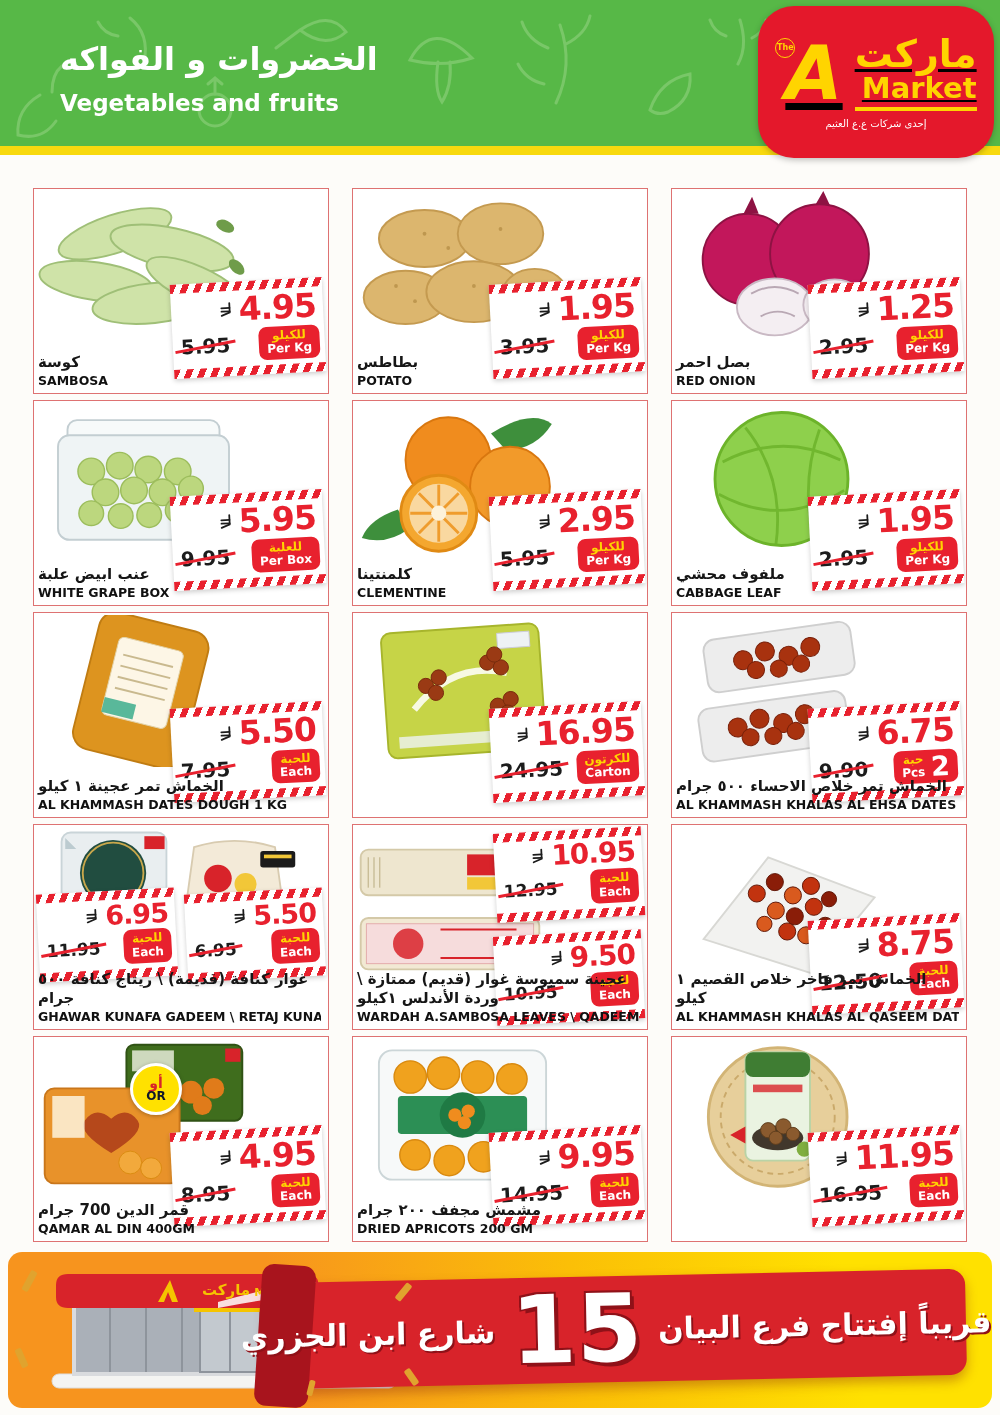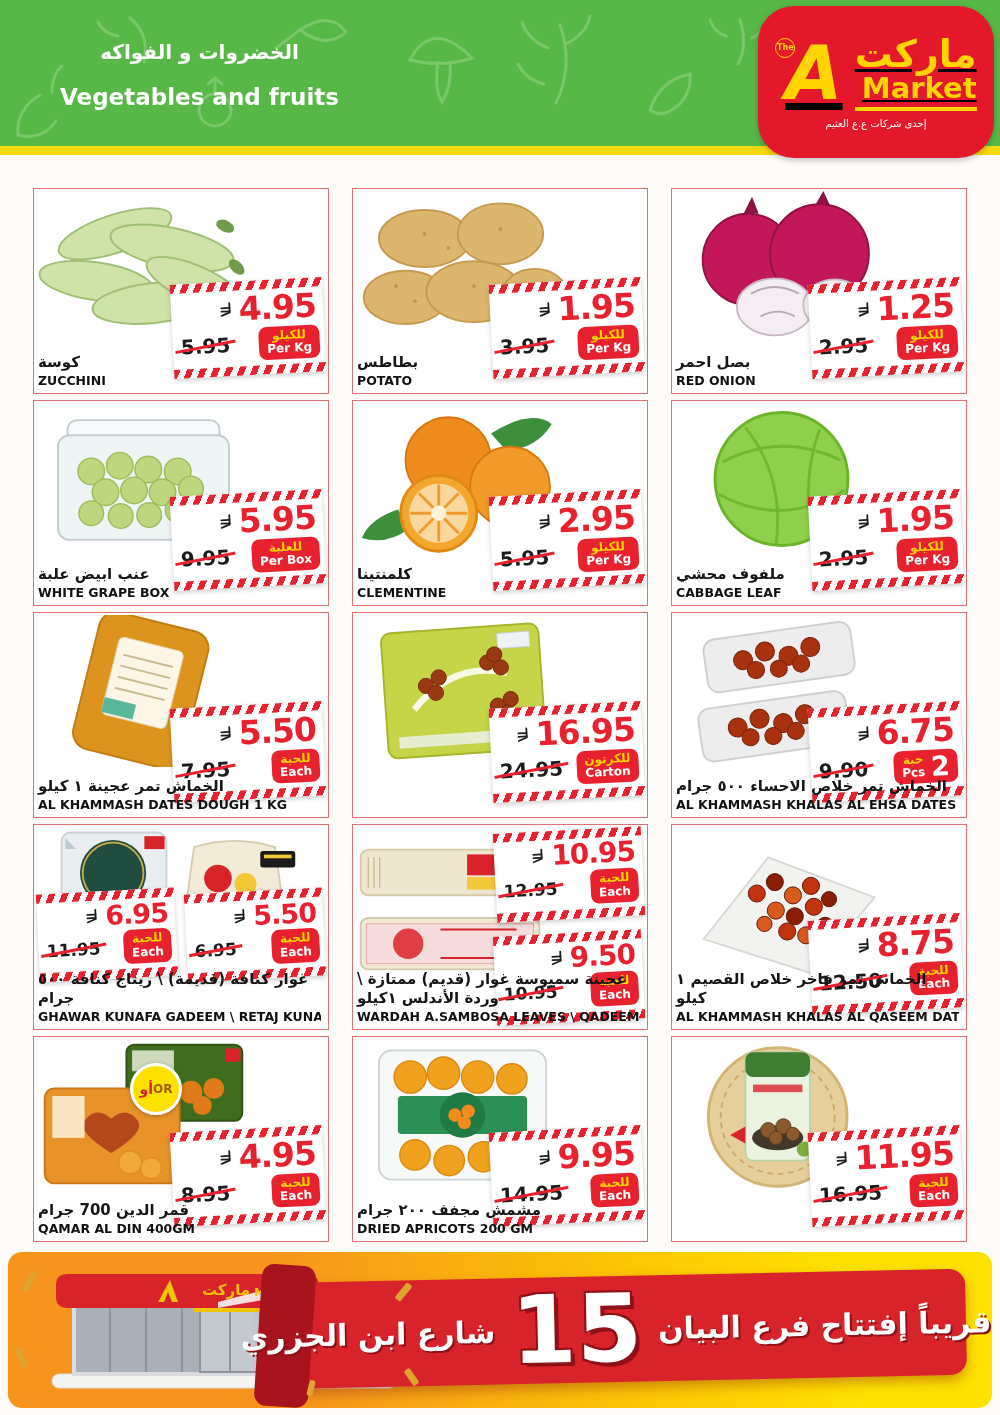--- a/index.html
+++ b/index.html
@@ -3,22 +3,22 @@
 <meta charset="utf-8">
 <style>
   html,body{margin:0;padding:0;}
   body{width:1000px;height:1415px;position:relative;background:#fdfcf9;overflow:hidden;
        font-family:"DejaVu Sans","Liberation Sans",sans-serif;}
   
   .header{position:absolute;top:0;left:0;right:0;height:146px;background:#57b847;overflow:visible;z-index:2;}
   .doodles{position:absolute;inset:0;width:100%;height:146px;}
   .yellow-bar{position:absolute;top:146px;left:0;right:0;height:9px;background:#f8d90f;z-index:1;}
   .header-titles{position:absolute;left:60px;top:40px;color:#fff;z-index:3;}
-  .t-ar{font-size:20px;font-weight:800;direction:rtl;text-align:center;}
-  .t-en{font-size:23px;font-weight:700;margin-top:20px;}
+  .t-ar{font-size:32px;font-weight:800;direction:rtl;text-align:center;}
+  .t-en{font-size:23px;font-weight:700;margin-top:12px;}
   .logo-panel{position:absolute;top:6px;right:6px;width:236px;height:152px;background:#e4182b;
       border-radius:36px;z-index:6;display:flex;flex-direction:column;align-items:center;justify-content:center;
       box-shadow:0 2px 6px rgba(0,0,0,.25);}
   .logo-row{display:flex;align-items:center;gap:12px;text-decoration:underline;}
   .logo-a{font-size:74px;font-weight:800;font-style:italic;color:#ffd400;line-height:.9;position:relative;padding-left:10px;}
   .logo-the{position:absolute;top:-2px;left:0;font-size:8px;font-style:normal;color:#ffd400;
       border:1px solid #ffd400;border-radius:50%;width:18px;height:18px;display:flex;align-items:center;justify-content:center;}
   .logo-names{text-align:right;}
   .logo-ar{font-size:38px;font-weight:800;color:#ffd400;line-height:1;}
   .logo-en{font-size:29px;font-weight:800;color:#ffd400;line-height:1.1;border-bottom:4px solid #ffd400;padding-bottom:2px;}
@@ -50,23 +50,23 @@
   .badge{margin-left:auto;background:#e8212e;border-radius:8px;padding:3px 8px;display:flex;align-items:center;gap:6px;}
   .b-col{display:flex;flex-direction:column;align-items:center;}
   .b-ar{color:#ffd400;font-size:12px;font-weight:800;line-height:1.15;direction:rtl;}
   .b-en{color:#fff;font-size:12px;font-weight:800;line-height:1.15;}
   .b-qty{color:#fff;font-size:27px;font-weight:800;line-height:1;}
   .names{position:absolute;left:4px;right:7px;bottom:4px;z-index:4;text-align:left;}
   .n-ar{direction:rtl;font-size:15px;font-weight:700;color:#161616;line-height:1.25;}
   .n-en{direction:ltr;font-size:12.5px;font-weight:800;color:#111;white-space:nowrap;overflow:hidden;line-height:1.4;}
   .or-badge{position:absolute;right:146px;top:26px;z-index:5;width:46px;height:46px;border-radius:50%;
       background:#ffe100;border:3px solid #fff;box-shadow:0 1px 4px rgba(0,0,0,.3);
-      display:flex;flex-direction:row;align-items:center;justify-content:center;line-height:1;}
+      display:flex;flex-direction:column;align-items:center;justify-content:center;line-height:1;}
   .or-badge .o-ar{color:#d8232a;font-size:14px;font-weight:800;}
-  .or-badge .o-en{color:#a16207;font-size:12px;font-weight:800;}
+  .or-badge .o-en{color:#0f172a;font-size:12px;font-weight:800;}
   
   .footer{position:absolute;left:8px;right:8px;top:1252px;height:156px;border-radius:14px;z-index:2;
       background:linear-gradient(80deg,#f7941e 28%,#fbbf07 58%,#ffe100 85%);overflow:visible;}
   .store-svg{position:absolute;left:42px;top:16px;width:348px;height:122px;}
   .ribbon{position:absolute;right:26px;top:24px;width:648px;height:106px;background:#d8232a;border-radius:16px;
       transform:rotate(-1.2deg);display:flex;direction:rtl;align-items:center;justify-content:center;gap:16px;
       padding:0 26px;box-shadow:0 6px 12px rgba(120,20,20,.35);}
   .ribbon-fold{position:absolute;left:-8px;top:-18px;width:54px;height:142px;background:#a8141d;
       border-radius:12px;transform:rotate(5deg);z-index:-1;}
   .r-line{font-size:30px;font-weight:800;color:#fff;white-space:nowrap;text-shadow:2px 2px 0 #8f1118;}
@@ -149,21 +149,21 @@
                 <span class="b-ar">للكيلو</span>
                 <span class="b-en">Per Kg</span>
               </span>
             </span>
           </div>
           <div class="stripe"></div>
         </div>
       </div>
     <div class="names">
       <div class="n-ar">كوسة</div>
-      <div class="n-en">ZUCCHINI</div>
+      <div class="n-en">SAMBOSA</div>
     </div>
   </div>
     <div class="card">
     <div class="pimg"><svg viewBox="0 0 220 160">
           <g fill="#dcb66e" stroke="#c49a50" stroke-width="2">
    <ellipse cx="70" cy="50" rx="48" ry="30"></ellipse>
             <ellipse cx="150" cy="45" rx="45" ry="32"></ellipse>
    <ellipse cx="50" cy="112" rx="44" ry="28"></ellipse>
             <ellipse cx="122" cy="106" rx="50" ry="32"></ellipse>
    <ellipse cx="186" cy="108" rx="34" ry="26"></ellipse>

